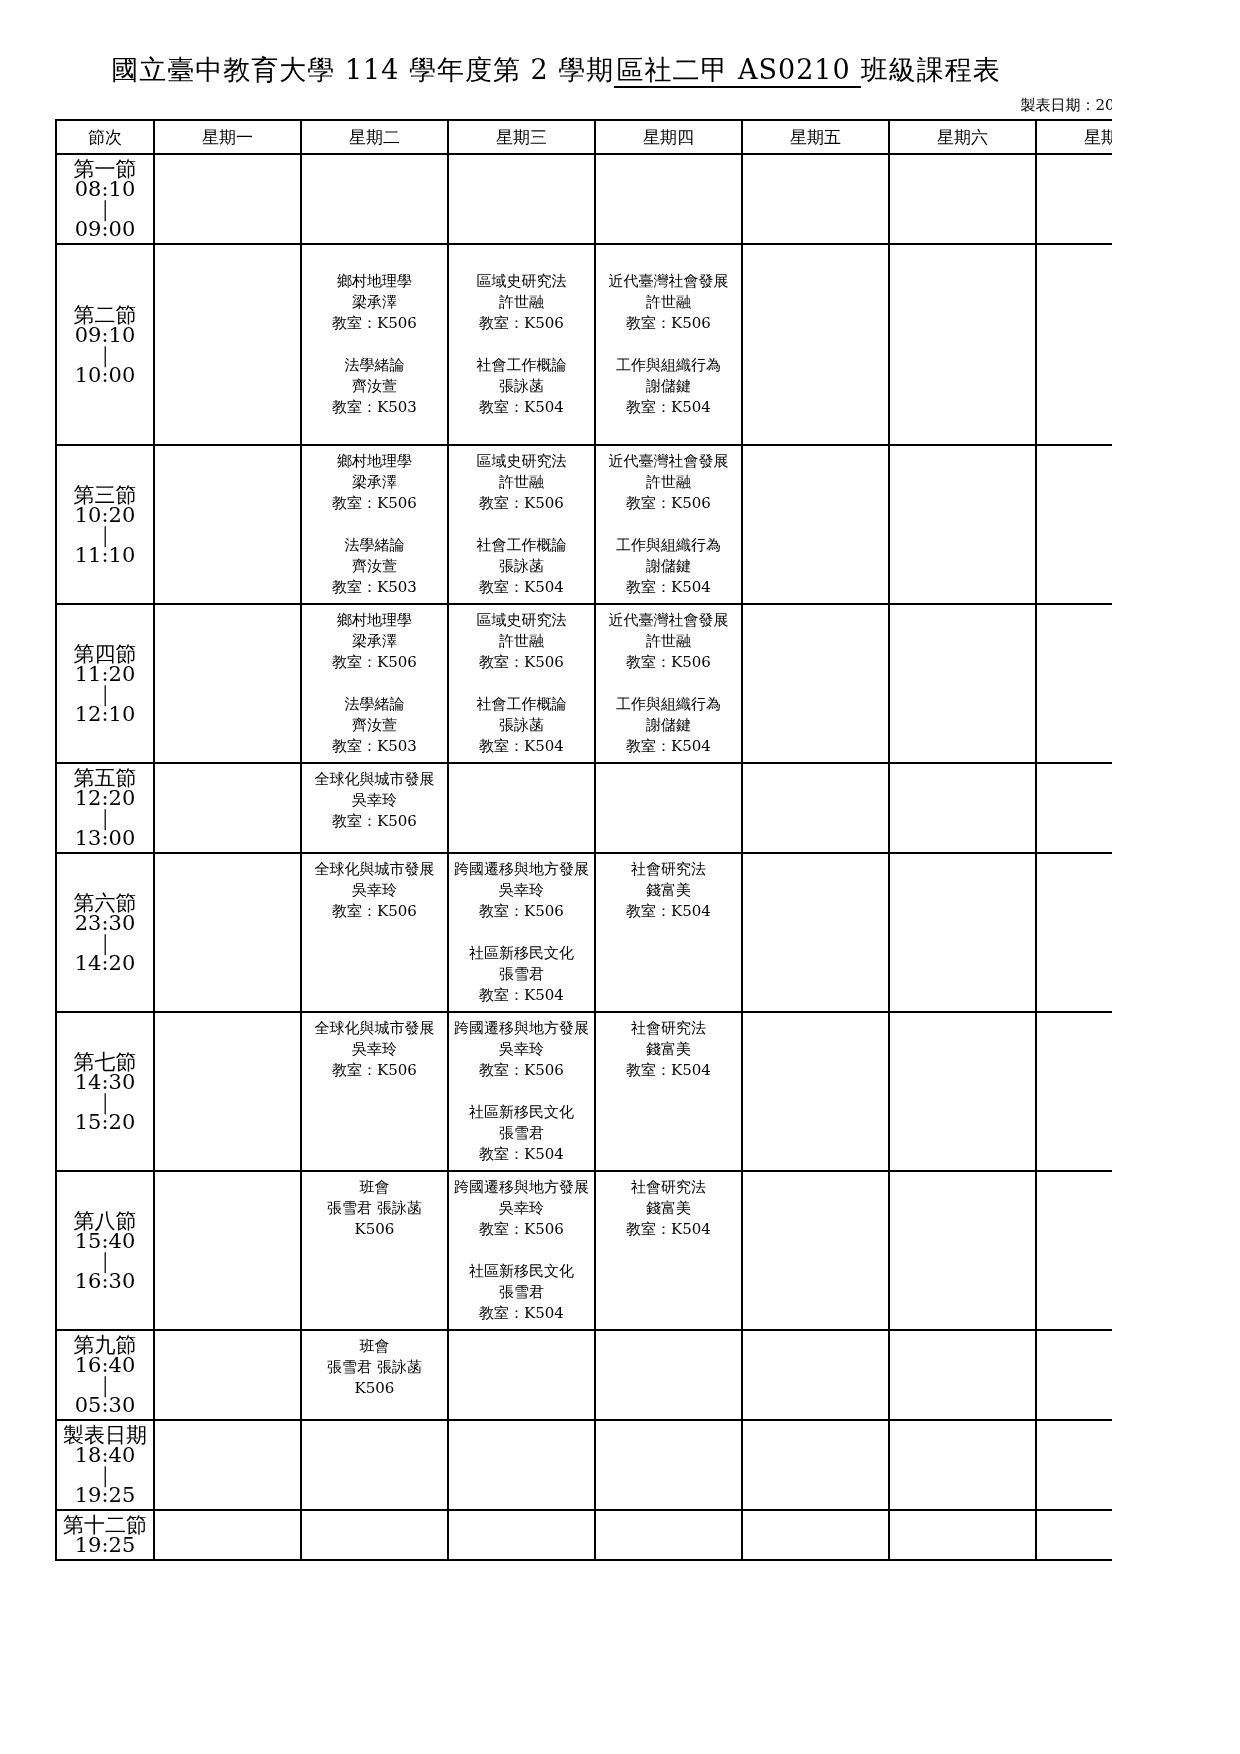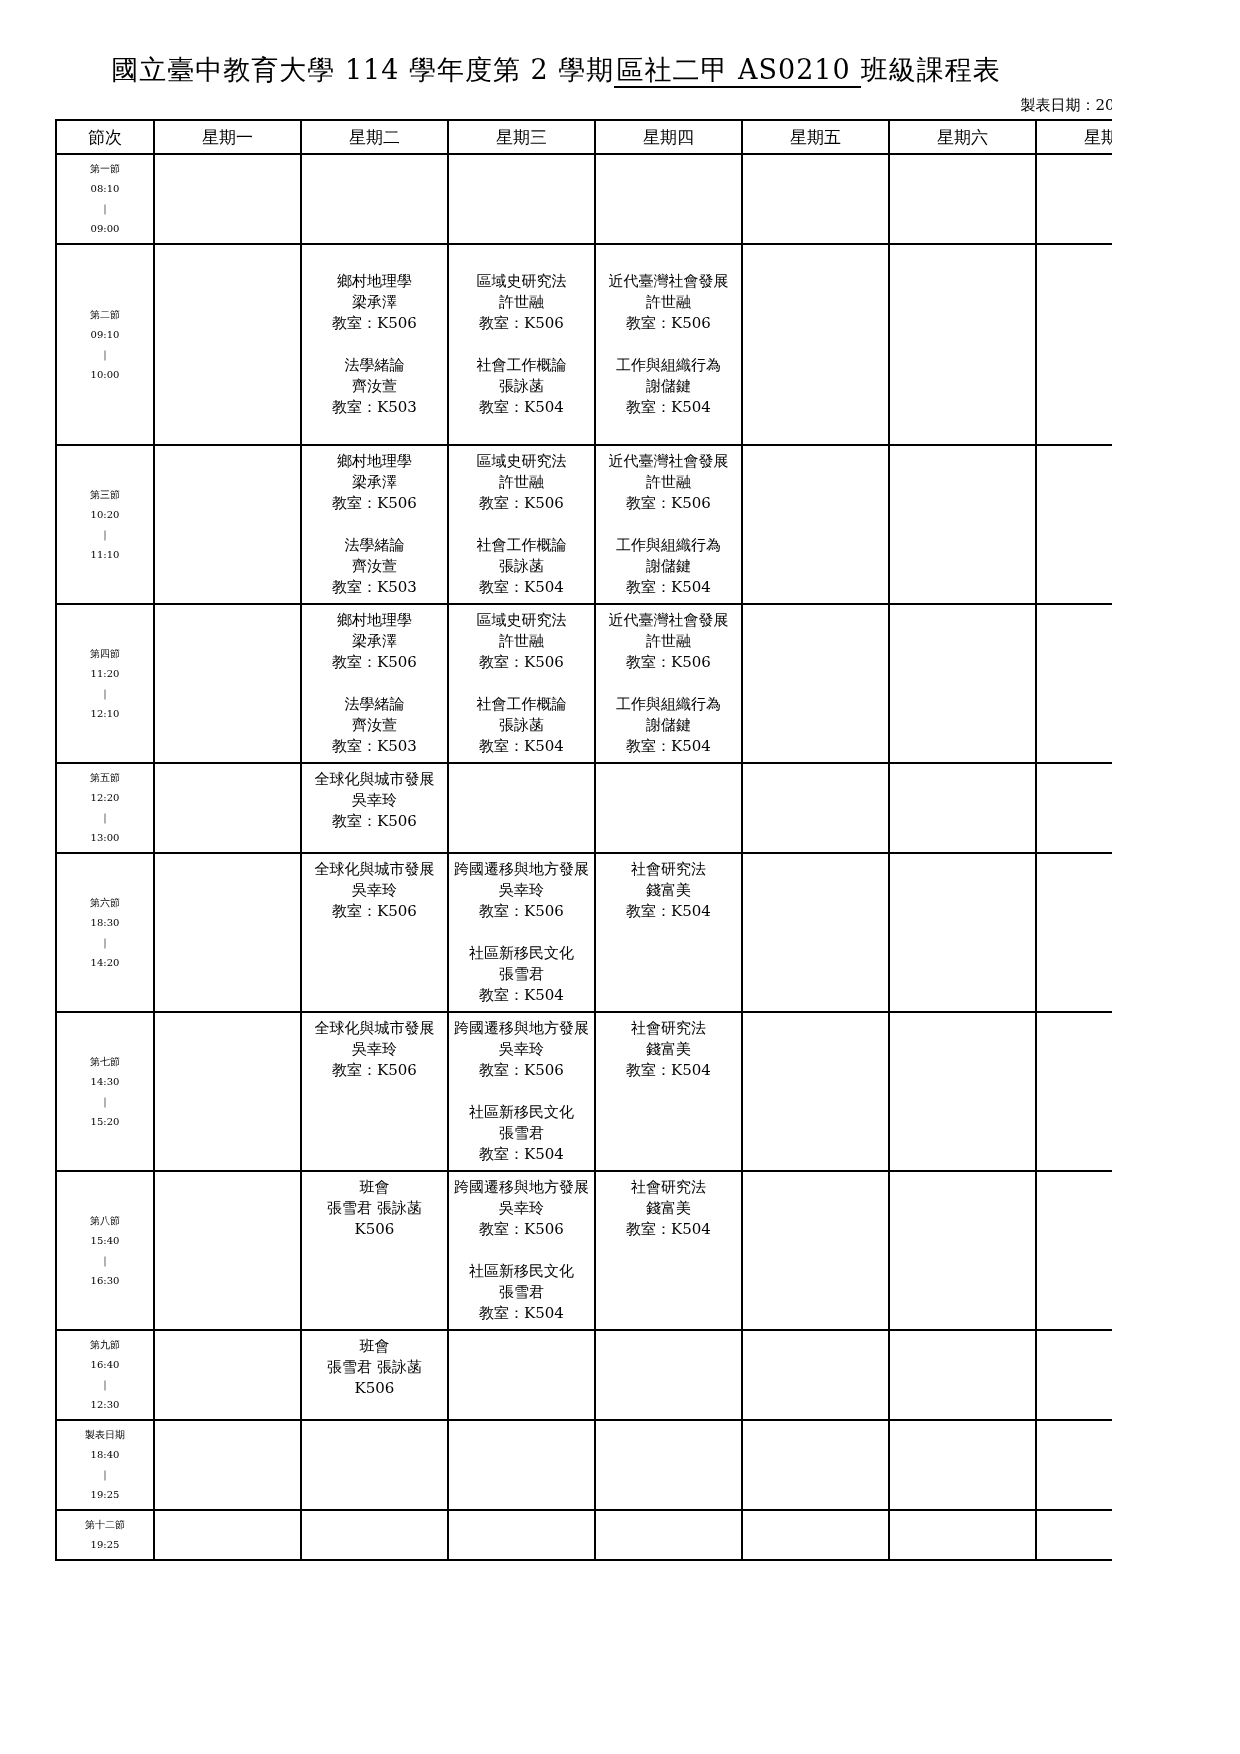--- a/index.html
+++ b/index.html
@@ -49,21 +49,21 @@
     overflow: hidden;
   }
   table.schedule th {
     height: 30px;
     font-size: 17px;
     font-weight: normal;
     vertical-align: middle;
   }
   td.period {
     vertical-align: middle;
-    font-size: 10px;
+    font-size: 21px;
     line-height: 20px;
     padding: 4px 6px;
   }
   td.cell {
     vertical-align: top;
     font-size: 15px;
     line-height: 21px;
     padding: 5px 2px;
   }
   .line { min-height: 21px; }
@@ -255,21 +255,21 @@
           </td>
           <td class="cell"></td>
           <td class="cell"></td>
           <td class="cell"></td>
           <td class="cell"></td>
           <td class="cell"></td>
         </tr>
         <tr>
           <td class="period">
             <div class="line">第六節</div>
-            <div class="line">18:30</div>
+            <div class="line">23:30</div>
             <div class="line">｜</div>
             <div class="line">14:20</div>
           </td>
           <td class="cell"></td>
           <td class="cell">
             <div class="line">全球化與城市發展</div>
             <div class="line">吳幸玲</div>
             <div class="line">教室：K506</div>
           </td>
           <td class="cell">
@@ -350,21 +350,21 @@
           </td>
           <td class="cell"></td>
           <td class="cell"></td>
           <td class="cell"></td>
         </tr>
         <tr>
           <td class="period">
             <div class="line">第九節</div>
             <div class="line">16:40</div>
             <div class="line">｜</div>
-            <div class="line">12:30</div>
+            <div class="line">05:30</div>
           </td>
           <td class="cell"></td>
           <td class="cell">
             <div class="line">班會</div>
             <div class="line">張雪君 張詠菡</div>
             <div class="line">K506</div>
           </td>
           <td class="cell"></td>
           <td class="cell"></td>
           <td class="cell"></td>

